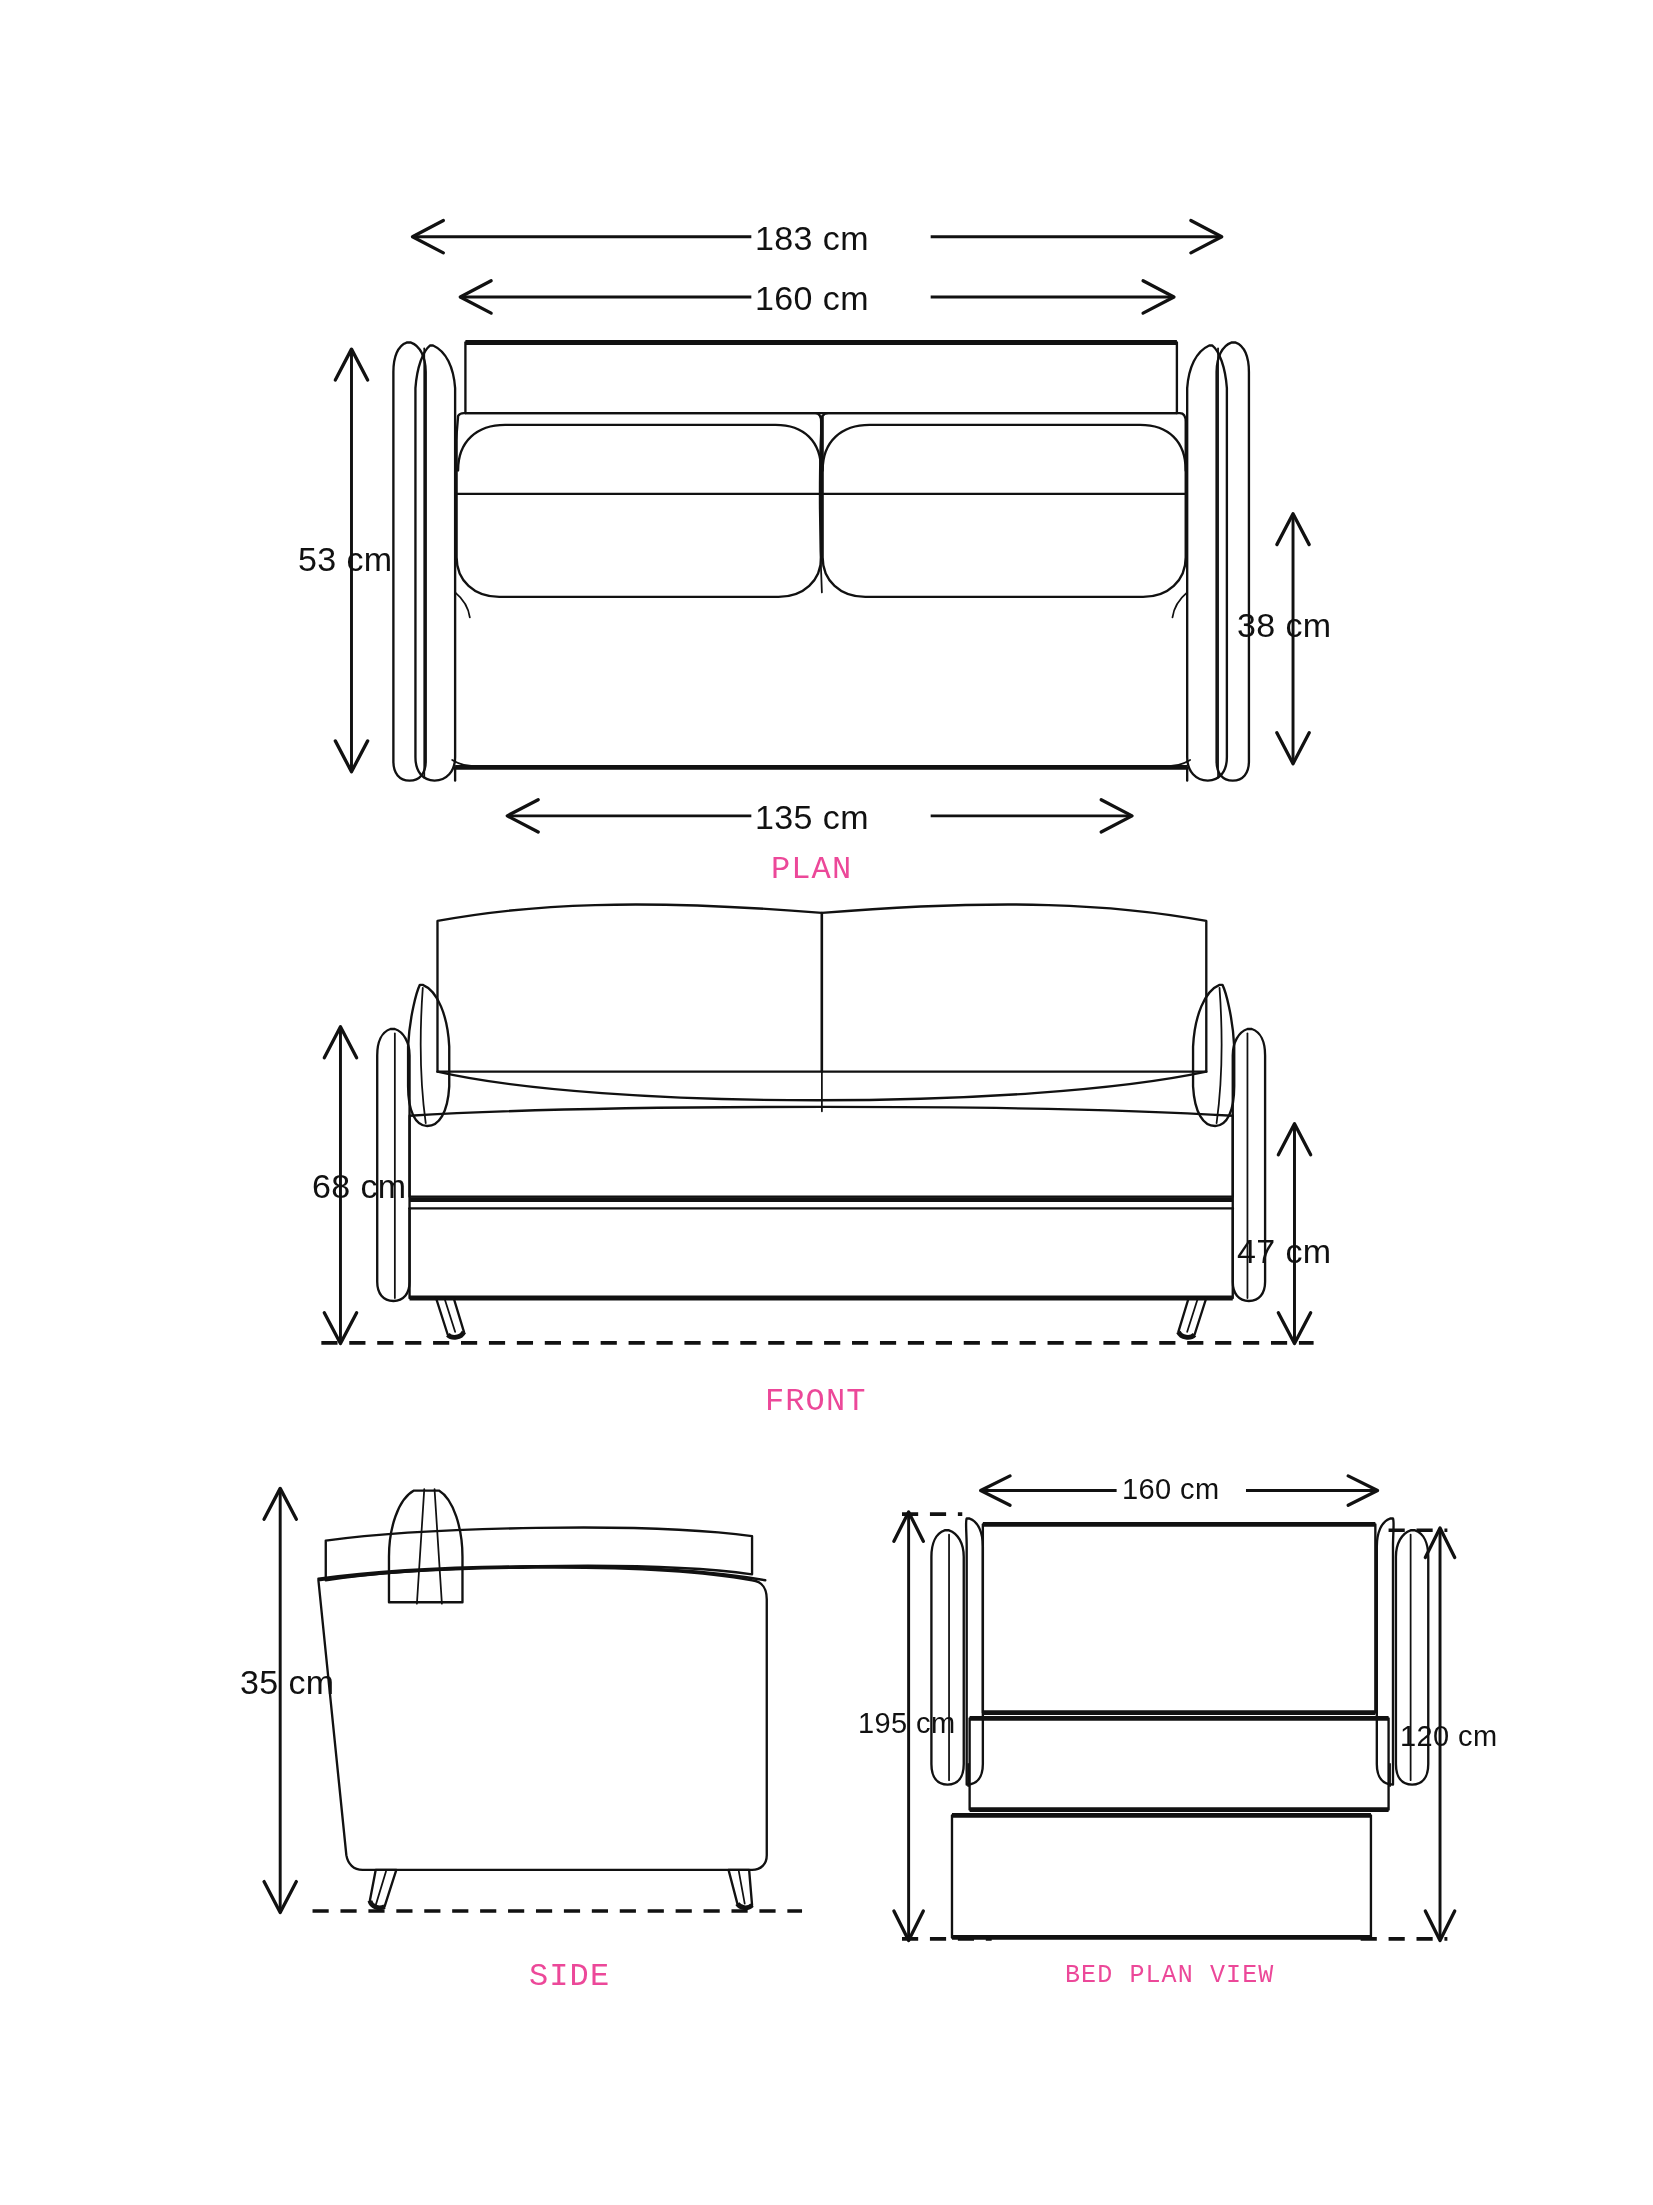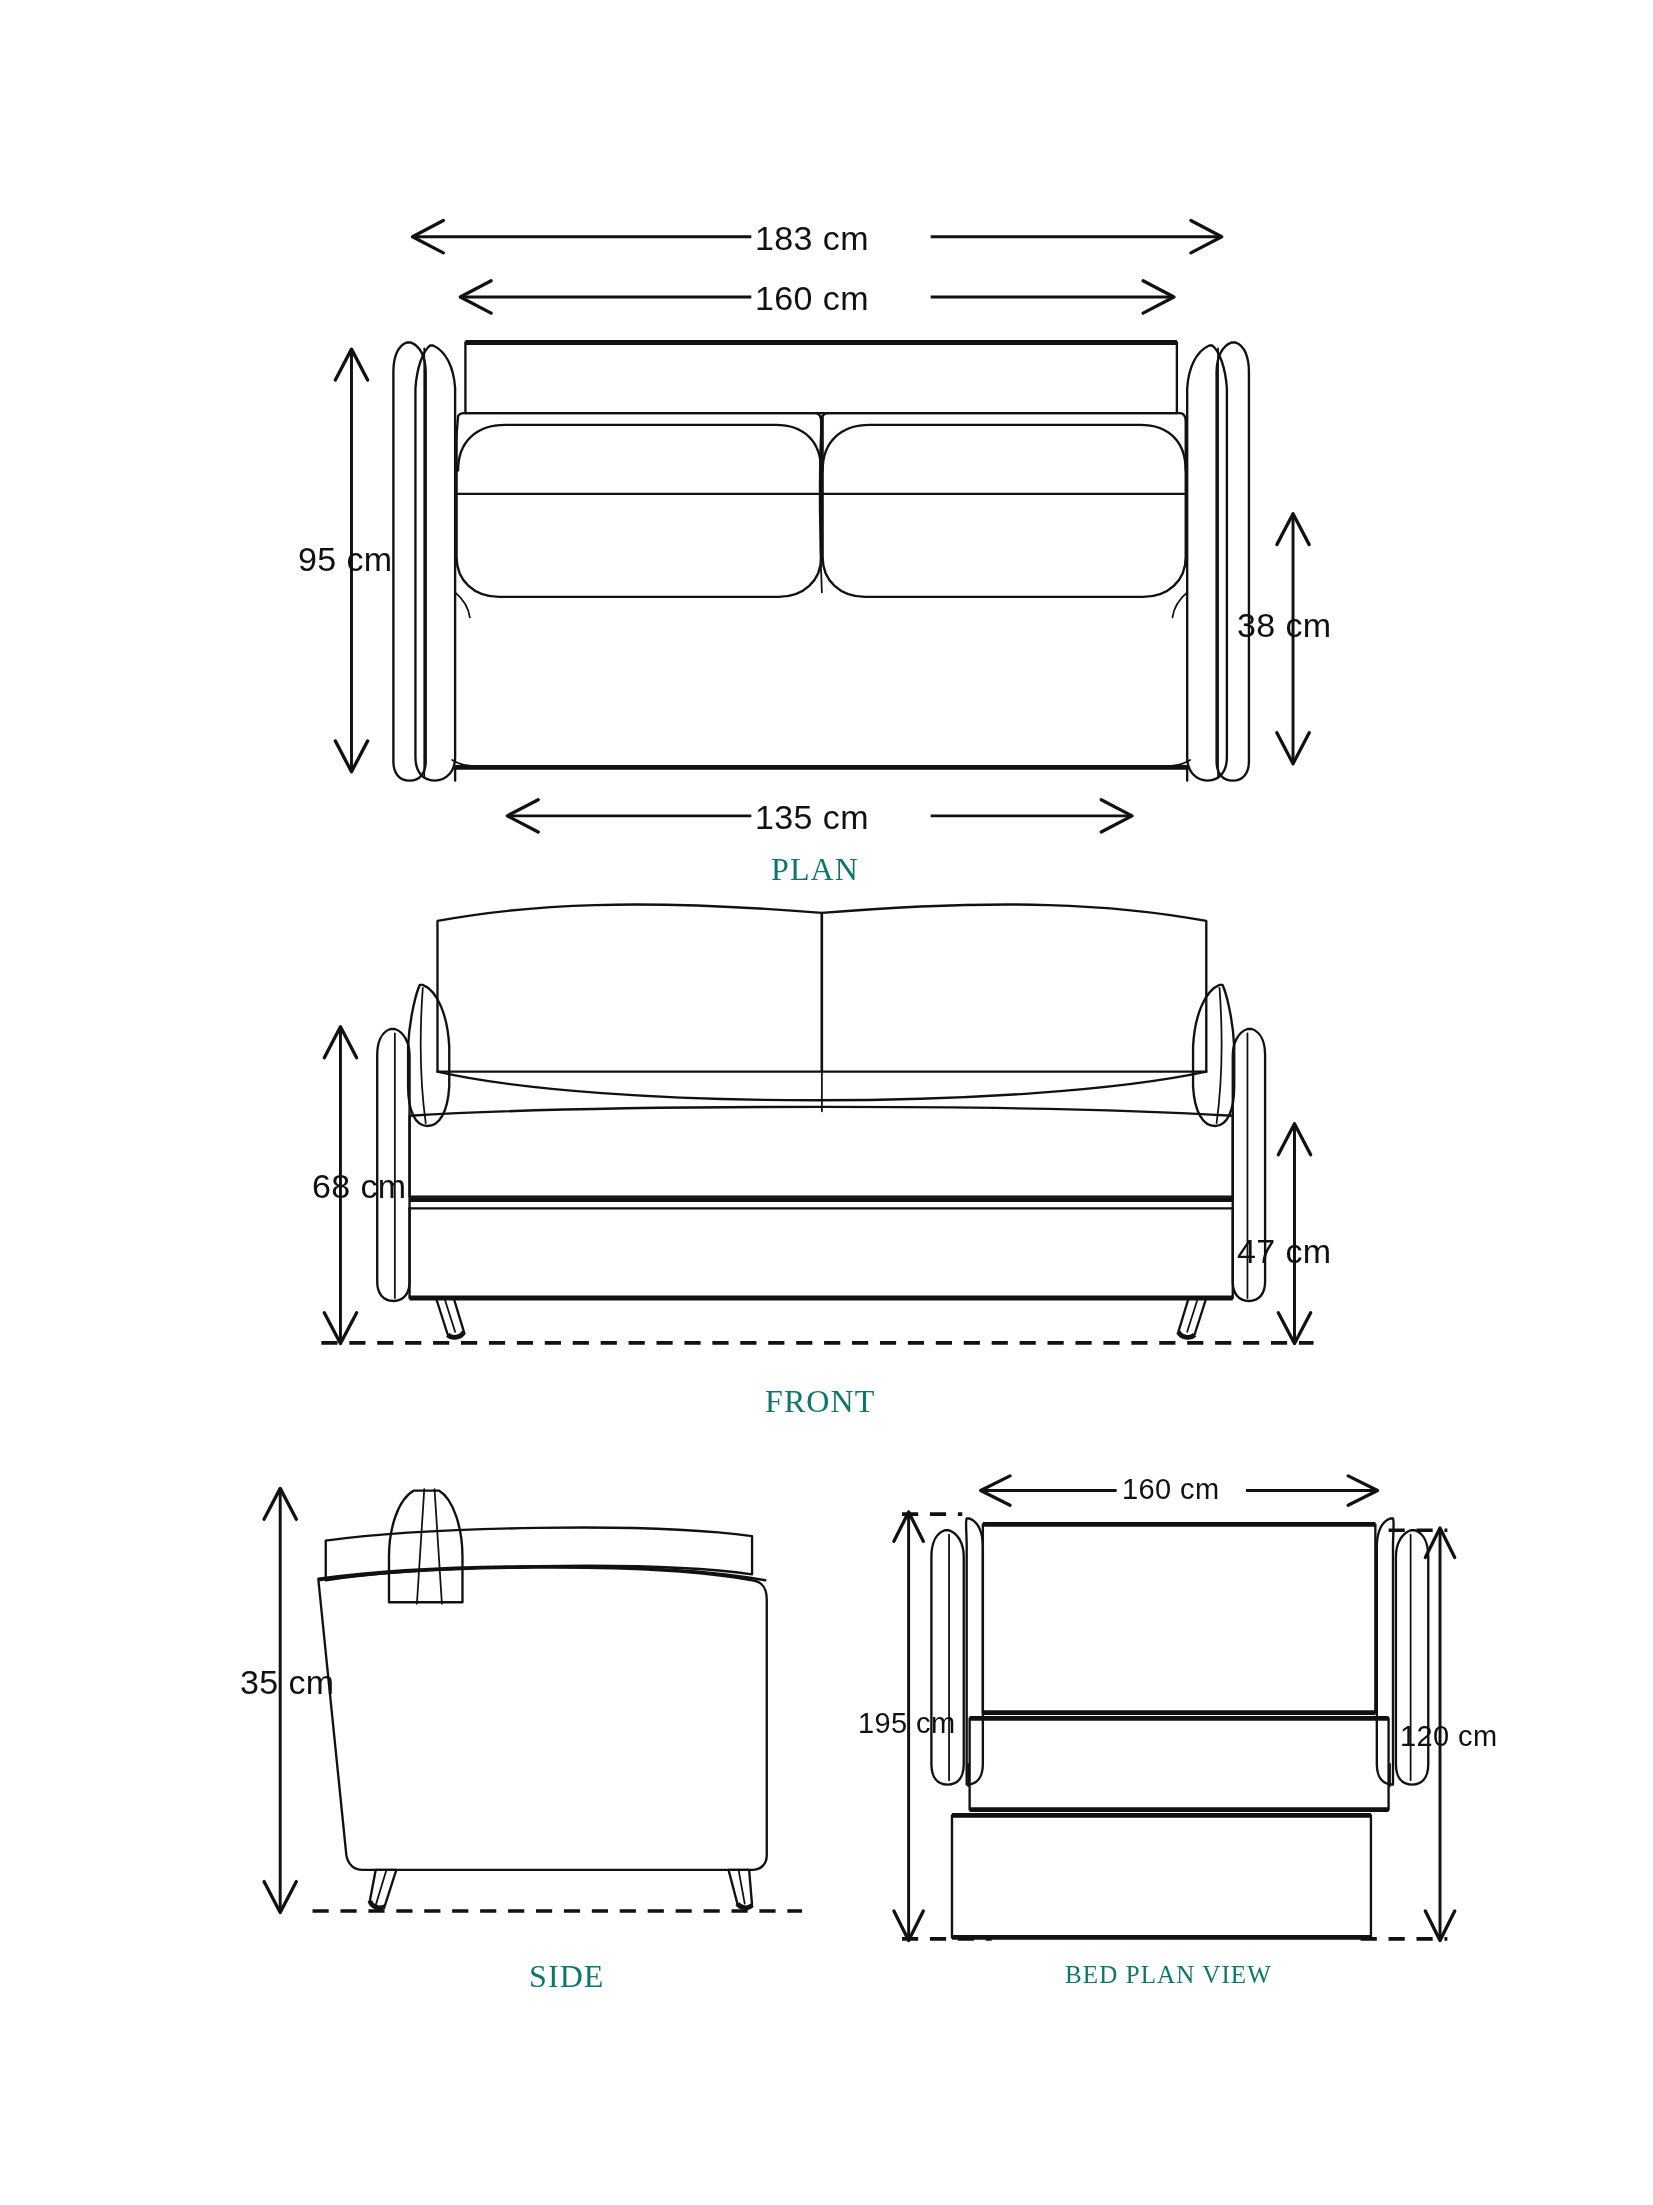--- a/index.html
+++ b/index.html
@@ -25,23 +25,23 @@
   .dim-label {
     position: absolute;
     font-family: "Liberation Sans", sans-serif;
     font-size: 34px;
     color: #111111;
     white-space: nowrap;
     letter-spacing: 0.4px;
   }
   .view-label {
     position: absolute;
-    font-family: Liberation Serif, serif;
+    font-family: Liberation Mono, monospace;
     font-size: 32px;
-    color: #0f766e;
+    color: #ec4899;
     white-space: nowrap;
     letter-spacing: 1.1px;
   }
   svg { display: block; }
   .ln {
     fill: none;
     stroke: #111111;
     stroke-width: 3.2;
     stroke-linecap: round;
     stroke-linejoin: round;
@@ -431,21 +431,21 @@
         <path class="ln-thin" d="M 1298 2400 L 1298 2430"></path>
         <path class="ln-thin" d="M 1872 2400 L 1872 2430"></path>
       </g>
     </g>
   </svg>
 
   <div class="dim-label" style="left:741px; top:219px;">183 cm</div>
 
   <div class="dim-label" style="left:741px; top:279px;">160 cm</div>
 
-  <div class="dim-label" style="left:284px; top:540px;">95 cm</div>
+  <div class="dim-label" style="left:284px; top:540px;">53 cm</div>
 
   <div class="dim-label" style="left:1223px; top:606px;">38 cm</div>
 
   <div class="dim-label" style="left:741px; top:798px;">135 cm</div>
 
   <div class="view-label" style="left:757px; top:851px;">PLAN</div>
 
   <div class="dim-label" style="left:298px; top:1167px;text-align:center;">68 cm</div>
 
   <div class="dim-label" style="left:1223px; top:1232px;">47 cm</div>

